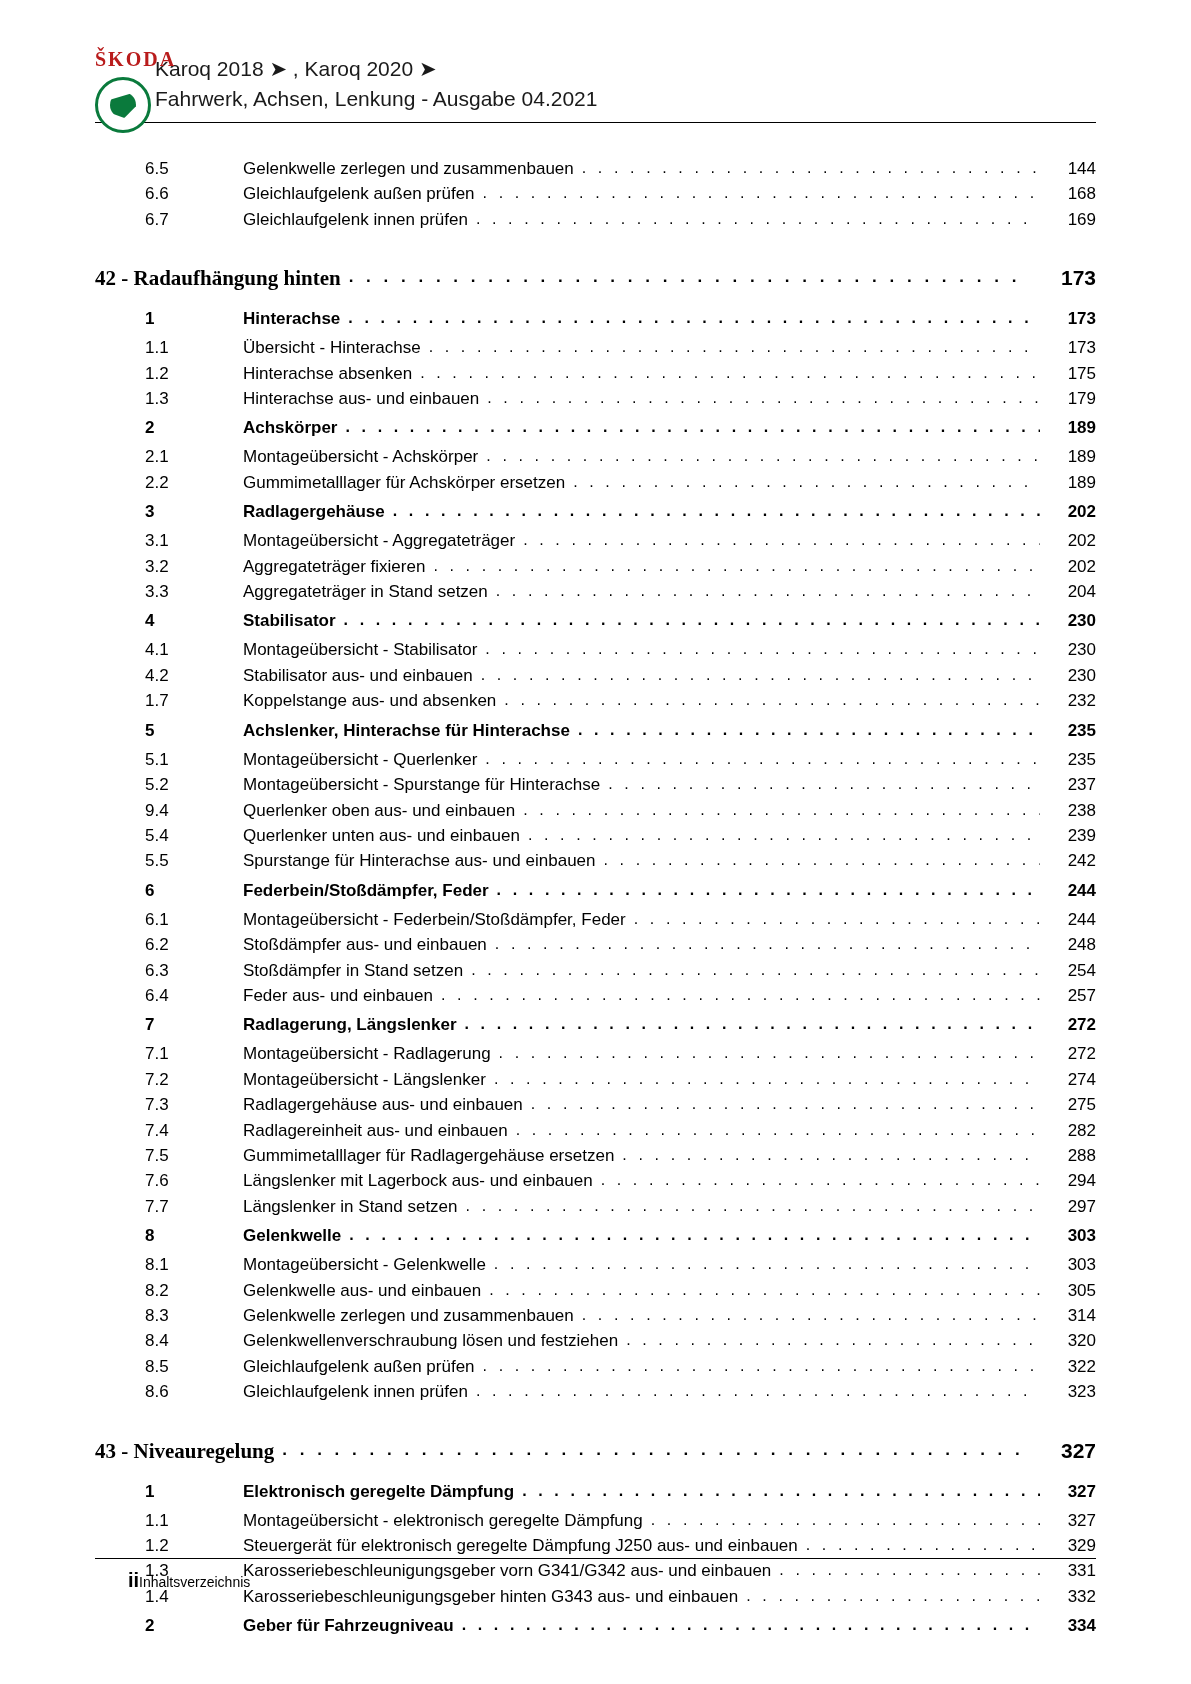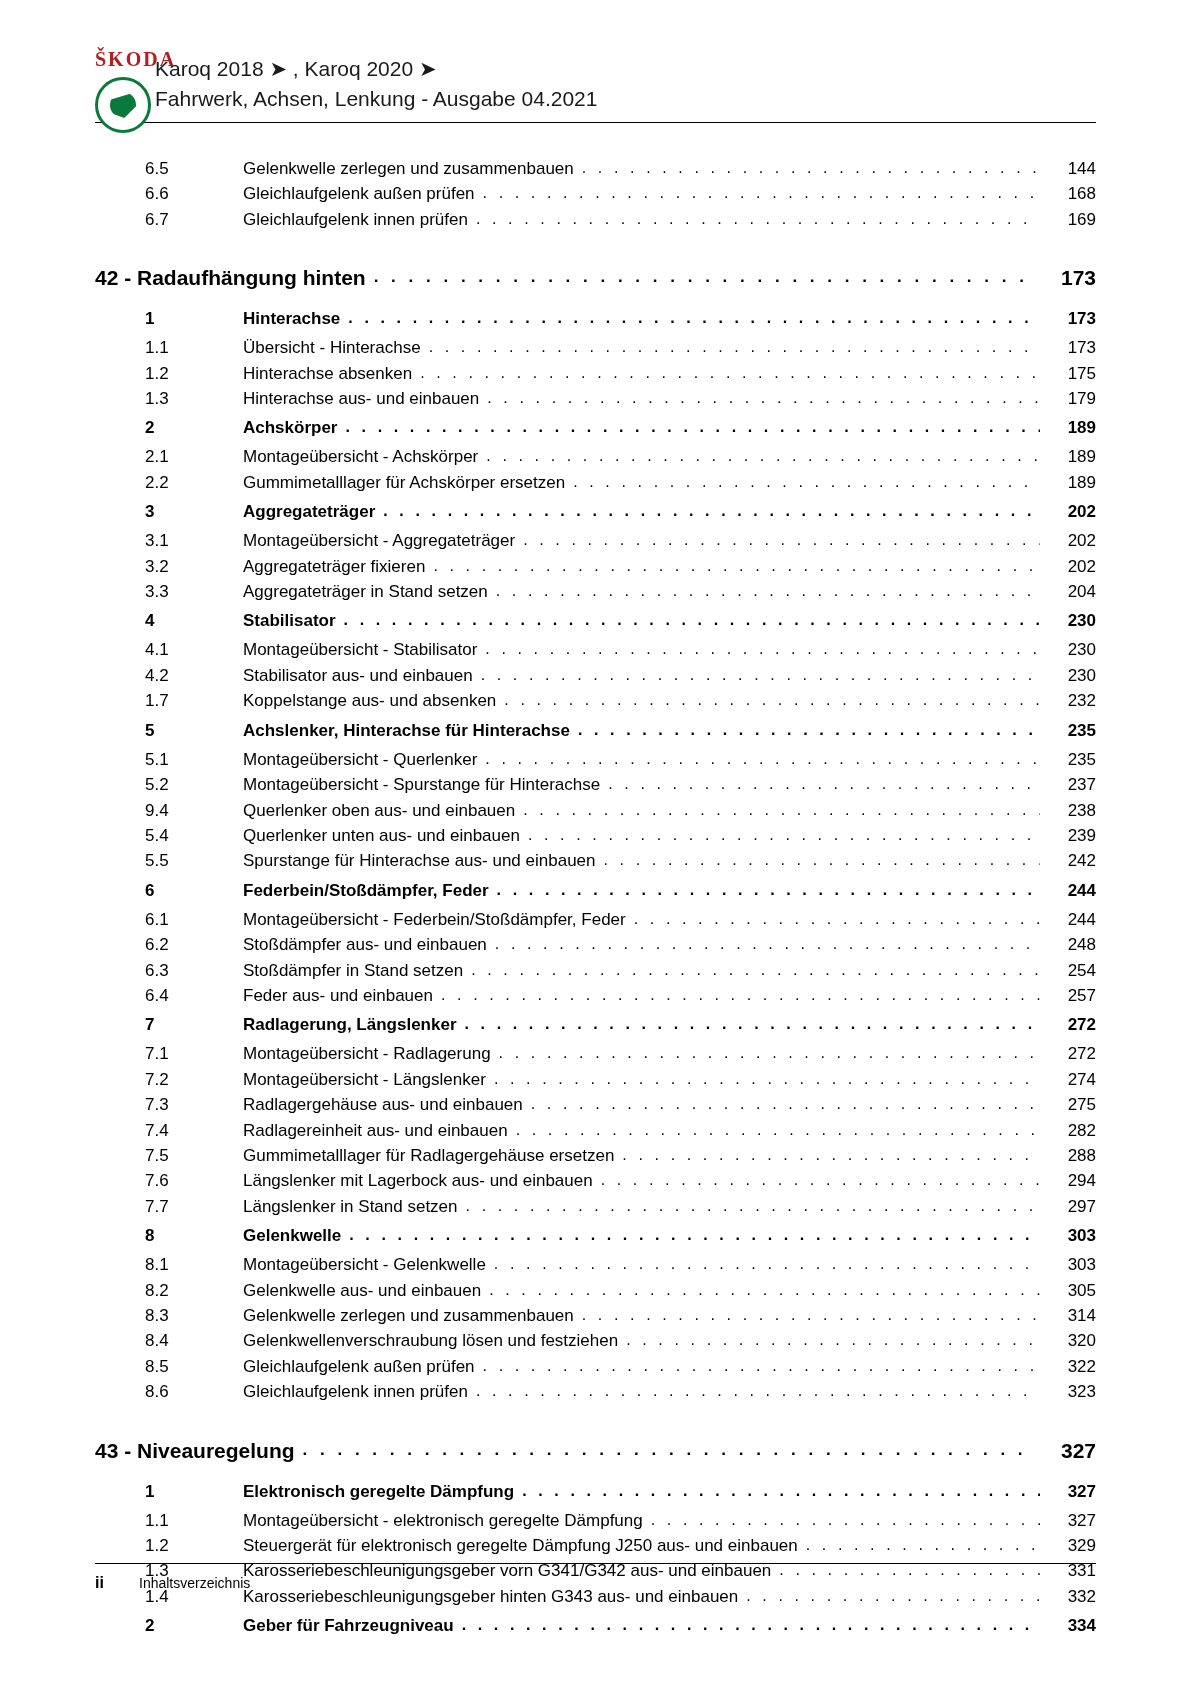--- a/index.html
+++ b/index.html
@@ -115,21 +115,21 @@
     padding-left: 8px;
   }
 
   
   .lvl-chapter {
     font-weight: bold;
     font-size: 21px;
     line-height: 48px;
   }
   .lvl-chapter .num { width: 0; }
-  .lvl-chapter .label { padding-left: 0px; }
+  .lvl-chapter .label { padding-left: 0px; font-family: Liberation Serif, serif; }
   .lvl-chapter .page-no { width: 58px; font-size: 21px; }
   .lvl-chapter .leader { letter-spacing: 4px; font-size: 17px; }
 
   
   .lvl-1 {
     font-weight: bold;
     line-height: 33px;
   }
   .lvl-1 .num { width: 70px; padding-left: 50px; }
   .lvl-1 .label { padding-left: 28px; }
@@ -148,23 +148,24 @@
   }
   .footer-rule {
     border-top: 1.5px solid #000;
   }
   .footer-content {
     display: flex;
     align-items: baseline;
     padding-top: 10px;
   }
   .footer-page {
-    font-size: 16px;
+    font-size: 20px;
     font-weight: bold;
     width: 44px;
+    text-align: right;
   }
   .footer-label {
     font-size: 14px;
   }
 </style>
 </head>
 <body>
 
 <div class="page">
 
@@ -243,21 +244,21 @@
         <span class="page-no">189</span>
       </div>
       <div class="row lvl-2">
         <span class="num">2.2</span>
         <span class="label">Gummimetalllager für Achskörper ersetzen</span>
         <span class="leader">. . . . . . . . . . . . . . . . . . . . . . . . . . . . . . . . . . . . . . . . . . . . . . . . . . . . . . . . . . . . . . . . . . . . . . . . . . . . . . . . . . . . . . . . . . . . . . . . . . . . . . . . . . . . . . . . . . . . . . . . </span>
         <span class="page-no">189</span>
       </div>
       <div class="row lvl-1">
         <span class="num">3</span>
-        <span class="label">Aggregateträger</span>
+        <span class="label">Radlagergehäuse</span>
         <span class="leader">. . . . . . . . . . . . . . . . . . . . . . . . . . . . . . . . . . . . . . . . . . . . . . . . . . . . . . . . . . . . . . . . . . . . . . . . . . . . . . . . . . . . . . . . . . . . . . . . . . . . . . . . . . . . . . . . . . . . . . . . </span>
         <span class="page-no">202</span>
       </div>
       <div class="row lvl-2">
         <span class="num">3.1</span>
         <span class="label">Montageübersicht - Aggregateträger</span>
         <span class="leader">. . . . . . . . . . . . . . . . . . . . . . . . . . . . . . . . . . . . . . . . . . . . . . . . . . . . . . . . . . . . . . . . . . . . . . . . . . . . . . . . . . . . . . . . . . . . . . . . . . . . . . . . . . . . . . . . . . . . . . . . </span>
         <span class="page-no">202</span>
       </div>
       <div class="row lvl-2">

